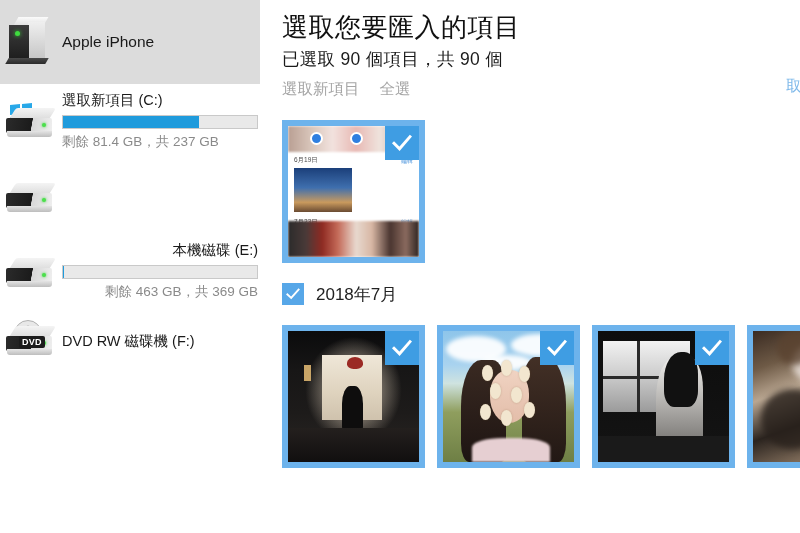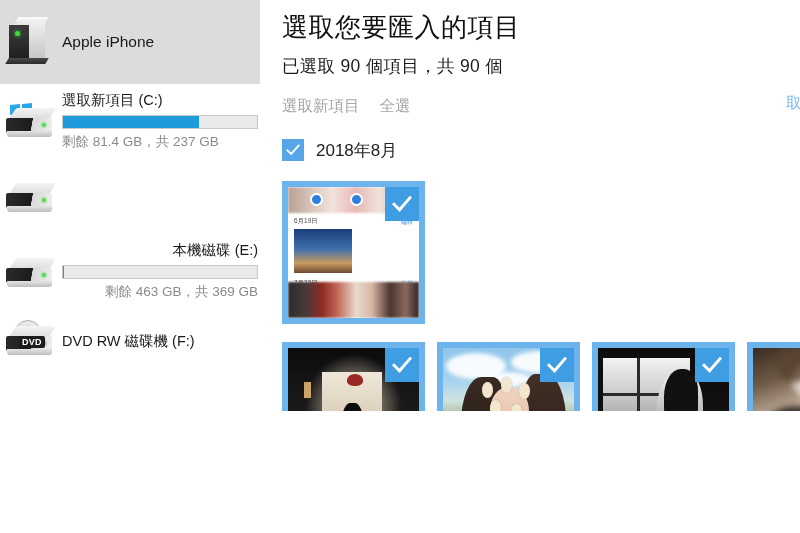--- a/index.html
+++ b/index.html
@@ -114,35 +114,35 @@
     background: #3fdc3f; border-radius: 50%; box-shadow: 0 0 4px #35d335;
   }
   .tower .t-base {
     position: absolute; left: -2px; top: 41px; width: 40px; height: 6px;
     background: linear-gradient(180deg,#4a4a4a,#2a2a2a);
     transform: skewX(-30deg);
   }
 
   
   .content {
-    flex: 1 1 auto; height: 411px;
+    flex: 1 1 auto; height: 533px;
     padding: 10px 0 0 22px;
     position: relative;
     overflow: hidden;
   }
   .page-title {
     font-size: 26px; color: #111111; font-weight: normal;
     line-height: 34px; letter-spacing: .5px;
   }
   .page-sub {
     font-size: 17.5px; color: #1a1a1a; line-height: 30px;
-    margin-top: 7px; letter-spacing: .3px;
+    letter-spacing: .3px;
   }
   .cmdbar {
-    margin-top: 12px; height: 26px;
+    margin-top: 2px; height: 26px;
     display: flex; align-items: center; position: relative;
   }
   .cmd-link {
     font-size: 15.5px; color: #a6a6a6; margin-right: 20px;
     white-space: nowrap;
   }
   .cmd-right {
     position: absolute; right: -22px; top: 0;
     font-size: 15.5px; color: #7fb9ea; white-space: nowrap;
     width: 36px; overflow: hidden;
@@ -403,28 +403,20 @@
     <div class="page-title">選取您要匯入的項目</div>
     <div class="page-sub">已選取 90 個項目，共 90 個</div>
 
     <div class="cmdbar">
       <span class="cmd-link">選取新項目</span>
       <span class="cmd-link">全選</span>
       <span class="cmd-right">取消</span>
     </div>
 
     <div class="group">
-      <div class="group-head">
-        <span class="chk-sq">
-          <svg width="16" height="16" viewBox="0 0 16 16" aria-hidden="true">
-            <path d="M2.4 8.4 L6.2 12 L13.6 3.6" fill="none" stroke="#ffffff" stroke-width="1.9" stroke-linecap="square"></path>
-          </svg>
-        </span>
-        <span class="group-label">2018年8月</span>
-      </div>
 
       <div class="thumbs">
         <div class="thumb">
           <div class="thumb-img art-screenshot">
             <div class="ss-strip-top"></div>
             <div class="ss-dot" style="left:22px;"></div>
             <div class="ss-dot" style="left:62px;"></div>
             <div class="ss-dot" style="left:102px;"></div>
             <div class="ss-lbl" style="top:30px;">6月19日</div>
             <div class="ss-lblr" style="top:31px;">編輯</div>
@@ -436,20 +428,28 @@
               <svg width="22" height="22" viewBox="0 0 16 16" aria-hidden="true">
                 <path d="M2.2 8.2 L6.2 12.2 L13.8 3.4" fill="none" stroke="#ffffff" stroke-width="2.1" stroke-linecap="square"></path>
               </svg>
             </span>
           </div>
         </div>
       </div>
     </div>
 
     <div class="group">
+      <div class="group-head">
+        <span class="chk-sq">
+          <svg width="16" height="16" viewBox="0 0 16 16" aria-hidden="true">
+            <path d="M2.4 8.4 L6.2 12 L13.6 3.6" fill="none" stroke="#ffffff" stroke-width="1.9" stroke-linecap="square"></path>
+          </svg>
+        </span>
+        <span class="group-label">2018年7月</span>
+      </div>
 
       <div class="thumbs">
 
         <div class="thumb">
           <div class="thumb-img art-cafe">
             <div class="win"></div>
             <div class="lamp"></div>
             <div class="heart"></div>
             <div class="silh"></div>
             <div class="floor"></div>

